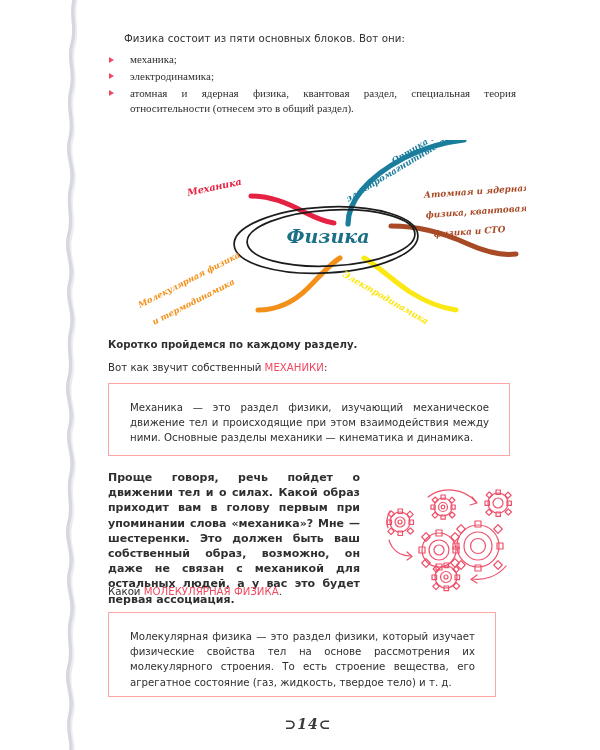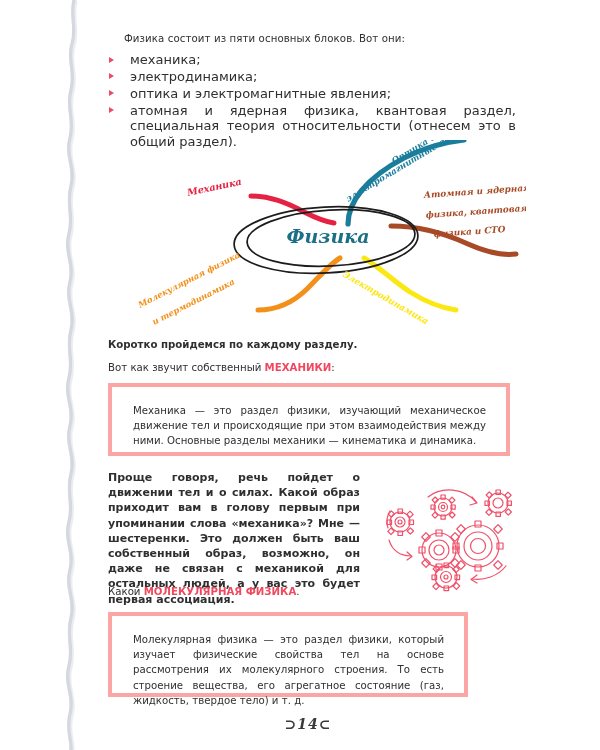--- a/index.html
+++ b/index.html
@@ -51,25 +51,26 @@
     left: 0;
     top: 52px;
     margin: 0;
     padding: 0;
     list-style: none;
     width: 408px;
   }
   ul.bullets li {
     position: relative;
     padding-left: 22px;
-    font-size: 13px;
+    font-size: 11px;
     line-height: 15.4px;
     color: #2f2f2f;
     margin-bottom: 1.5px;
     text-align: justify;
+    font-family: Liberation Serif, serif;
   }
   ul.bullets li .tri {
     position: absolute;
     left: 1px;
     top: 4.5px;
     width: 0;
     height: 0;
     border-left: 5px solid #ef4a62;
     border-top: 3.3px solid transparent;
     border-bottom: 3.3px solid transparent;
@@ -91,27 +92,27 @@
     font-weight: bold;
   }
 
   
   .para {
     position: absolute;
     font-size: 10.2px;
     line-height: 14.4px;
     color: #2f2f2f;
   }
-  .accent { color: #f0485e; font-weight: bold; }
+  .accent { color: #f0485e; font-weight: normal; }
 
   
   .callout {
     position: absolute;
     box-sizing: border-box;
-    border: 4px solid #fca5a5;
+    border: 1px solid #fca5a5;
     background: #ffffff;
     padding: 16px 20px 16px 21px;
   }
   .callout p {
     margin: 0;
     font-size: 10.2px;
     line-height: 15.2px;
     color: #2f2f2f;
     text-align: justify;
   }
@@ -175,24 +176,20 @@
     <li>
       <span class="tri"></span>
       <span>механика;</span>
     </li>
     <li>
       <span class="tri"></span>
       <span>электродинамика;</span>
     </li>
     <li>
       <span class="tri"></span>
-      <span>оптика и электромагнитные явления;</span>
-    </li>
-    <li>
-      <span class="tri"></span>
       <span>атомная и ядерная физика, квантовая раздел, специальная теория относительности (отнесем это в общий раздел).</span>
     </li>
   </ul>
 
   <div class="mindmap">
     <svg width="400" height="190" viewBox="0 0 400 190" xmlns="http://www.w3.org/2000/svg">
 
       <path d="M222,84 C222,62 240,38 278,18 C300,7 320,2 338,0" fill="none" stroke="#1a7d9c" stroke-width="5.2" stroke-linecap="round"></path>
 
       <path d="M265,86 C290,86 316,92 342,104 C360,112 375,116 390,114" fill="none" stroke="#a84a26" stroke-width="5" stroke-linecap="round"></path>
@@ -333,21 +330,21 @@
         <path d="M93,97 L87,101.5 L93,105"></path>
         <path d="M4,50 C2,44 3,38 6,33"></path>
       </g>
     </svg>
   </div>
 
   <div class="para" style="left:0; top:585px;">
     <span>Какой </span><span class="accent">МОЛЕКУЛЯРНАЯ ФИЗИКА</span><span>.</span>
   </div>
 
-  <div class="callout" style="left:0; top:612px; width:360px; height:85px;">
+  <div class="callout" style="left:0; top:612px; width:388px; height:85px;">
     <p>Молекулярная физика — это раздел физики, который изучает физические свойства тел на основе рассмотрения их молекулярного строения. То есть строение вещества, его агрегатное состояние (газ, жидкость, твердое тело) и т. д.</p>
   </div>
 
 </div>
 
 <div class="folio">
   <span class="brkt">⊃</span><span>14</span><span class="brkt">⊂</span>
 </div>
 
 </body></html>

